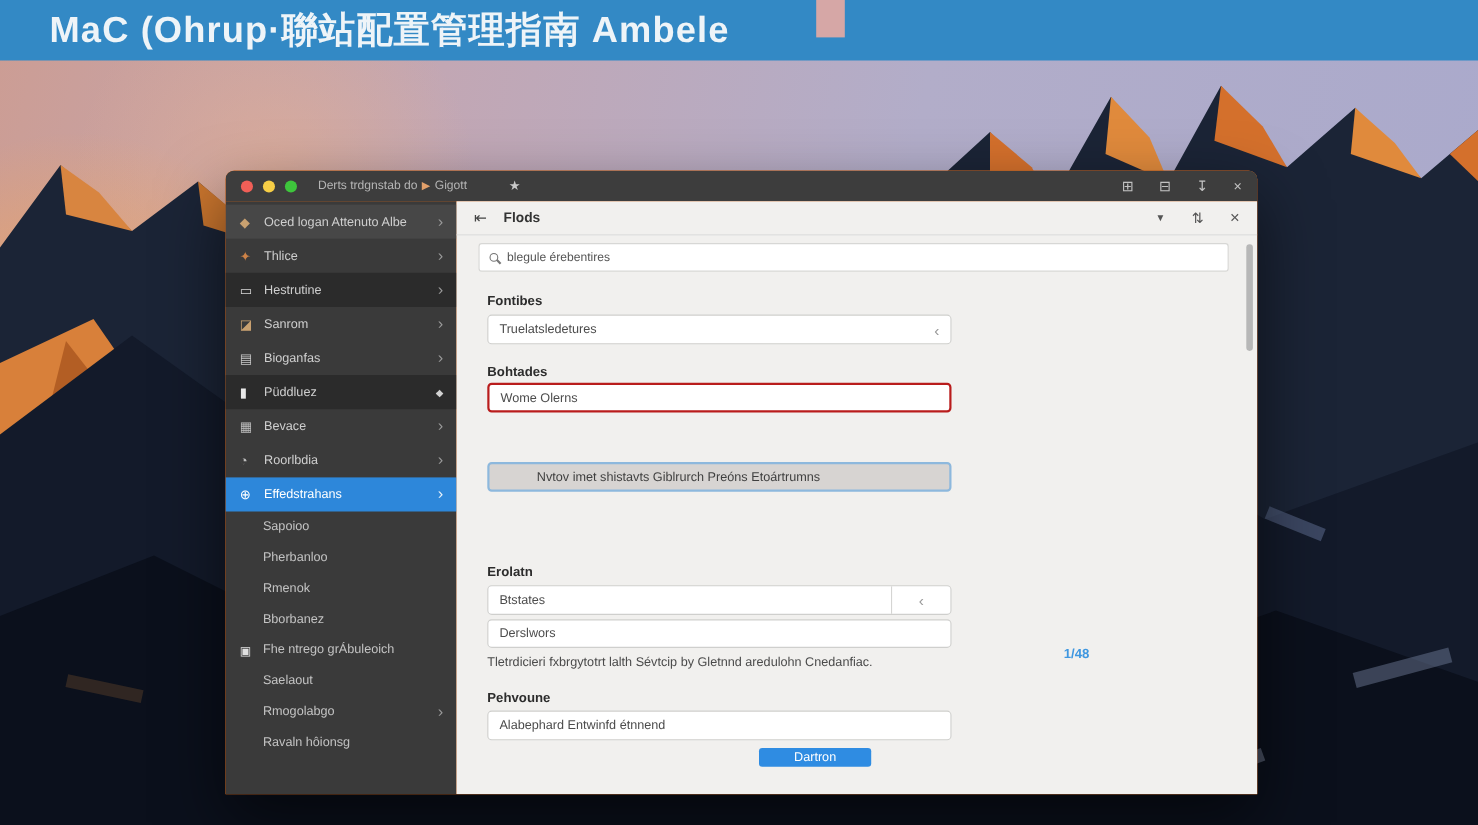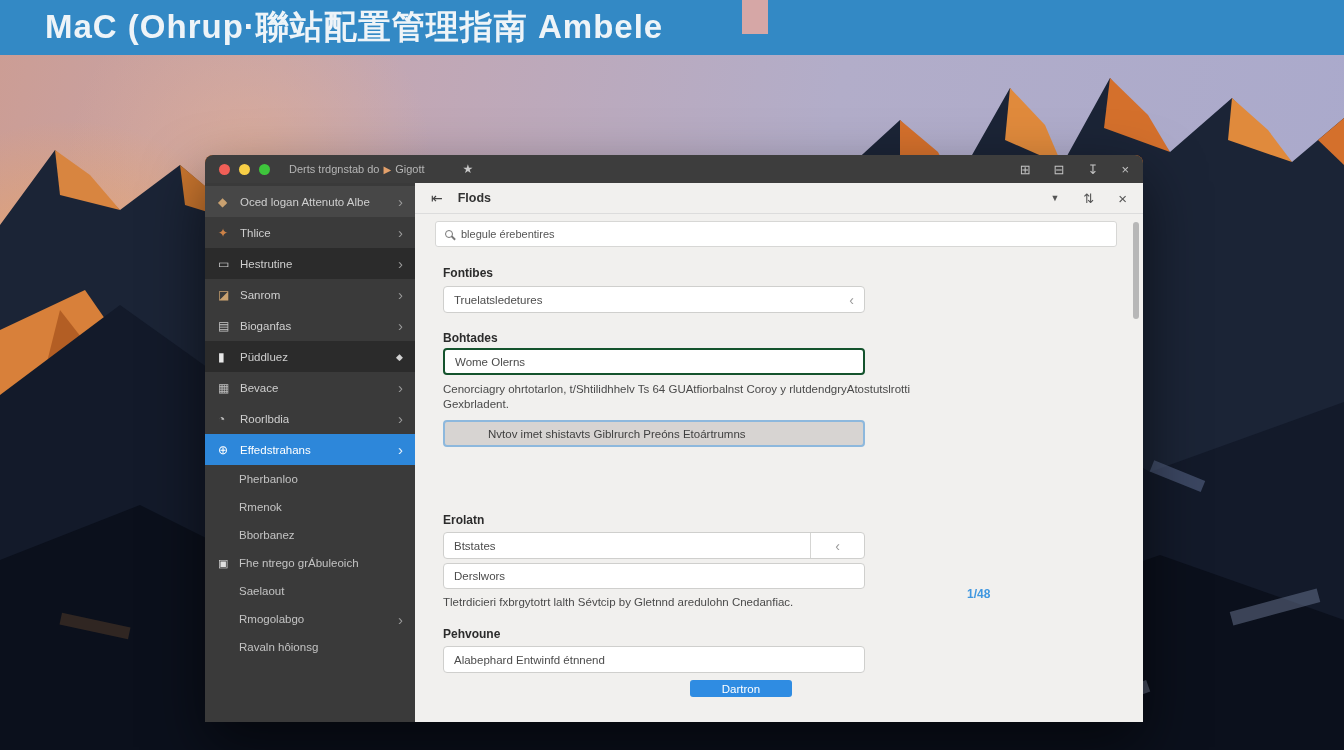--- a/index.html
+++ b/index.html
@@ -72,21 +72,21 @@
   .mag::after { content:''; position:absolute; width:5px; height:1.5px; background:#777;
     transform:rotate(45deg); right:-4px; bottom:-1px; }
 
   .vscroll { position:absolute; right:4px; top:39px; width:6px; height:97px; background:#b7b7b7; border-radius:3px; }
 
   .flabel { position:absolute; left:28px; font-size:12px; font-weight:700; color:#2c2c2c; }
   .fbox { position:absolute; left:28px; width:422px; height:27px; background:#fff;
     border:1px solid #cfcfcd; border-radius:4px; display:flex; align-items:center;
     padding:0 10px; font-size:11.5px; color:#4c4c4c; }
   .fbox .ddchev { margin-left:auto; color:#999; font-size:14px; }
-  .fbox.focused { border:2px solid #14532d; }
+  .fbox.focused { border:2px solid #b91c1c; }
   .fbox.selected { border:2px solid #8db8dd; background:#d7d4d2; color:#3f3f3f;padding-left:43px; }
   .fbox.split { padding:0; }
   .fbox.split .dmain { flex:1; padding:0 10px; }
   .fbox.split .dside { flex:0 0 54px; border-left:1px solid #d5d5d3; height:100%;
     display:flex; align-items:center; justify-content:center; color:#999; font-size:14px; }
   .fhelp { position:absolute; left:28px; width:468px; font-size:11.5px; color:#4a4a4a; line-height:15px; }
   .pager { position:absolute; left:552px; top:404px; color:#3f97e0; font-size:12px; font-weight:700; }
   .submit { position:absolute; left:275px; top:497px; width:102px; height:17px; background:#2f8ce2;
     border:none; border-radius:3px; color:#fff; font-size:11.5px; display:flex;
     align-items:center; justify-content:center; font-family:"Liberation Sans",sans-serif; }
@@ -191,20 +191,23 @@
         <span class="slabel">Roorlbdia</span>
         <span class="chev">›</span>
       </div>
       <div class="srow active">
         <span class="sicon" style="color:#ffffff">⊕</span>
         <span class="slabel">Effedstrahans</span>
         <span class="chev">›</span>
       </div>
 
       <div class="subrow">
+        <span>Sapoioo</span>
+      </div>
+      <div class="subrow">
         <span>Pherbanloo</span>
       </div>
       <div class="subrow">
         <span>Rmenok</span>
       </div>
       <div class="subrow">
         <span>Bborbanez</span>
       </div>
       <div class="subrow">
         <span class="sicon">▣</span>
@@ -242,21 +245,20 @@
       <div class="flabel" style="top:83px">Fontibes</div>
       <div class="fbox" style="top:103px">
         <span>Truelatsledetures</span>
         <span class="ddchev">‹</span>
       </div>
 
       <div class="flabel" style="top:148px">Bohtades</div>
       <div class="fbox focused" style="top:165px">
         <span>Wome Olerns</span>
       </div>
-      <div class="fhelp" style="top:199px">Cenorciagry ohrtotarlon, t/Shtilidhhelv Ts 64 GUAtfiorbalnst Coroy y rlutdendgryAtostutslrotti Gexbrladent.</div>
 
       <div class="fbox selected" style="top:237px">
         <span>Nvtov imet shistavts Giblrurch Preóns Etoártrumns</span>
       </div>
 
       <div class="flabel" style="top:330px">Erolatn</div>
       <div class="fbox split" style="top:349px">
         <span class="dmain">Btstates</span>
         <span class="dside">‹</span>
       </div>

